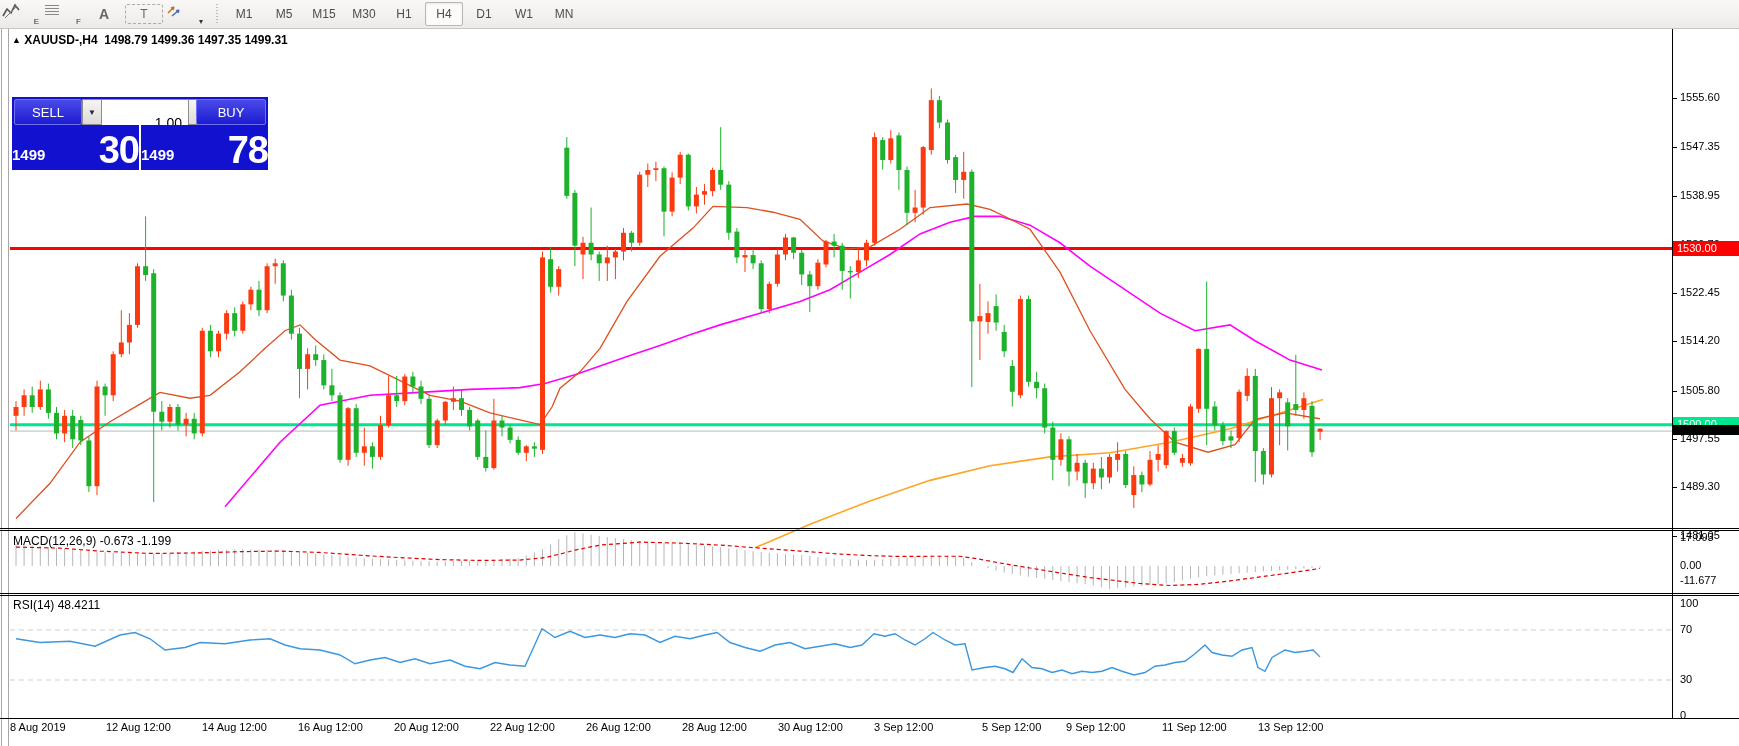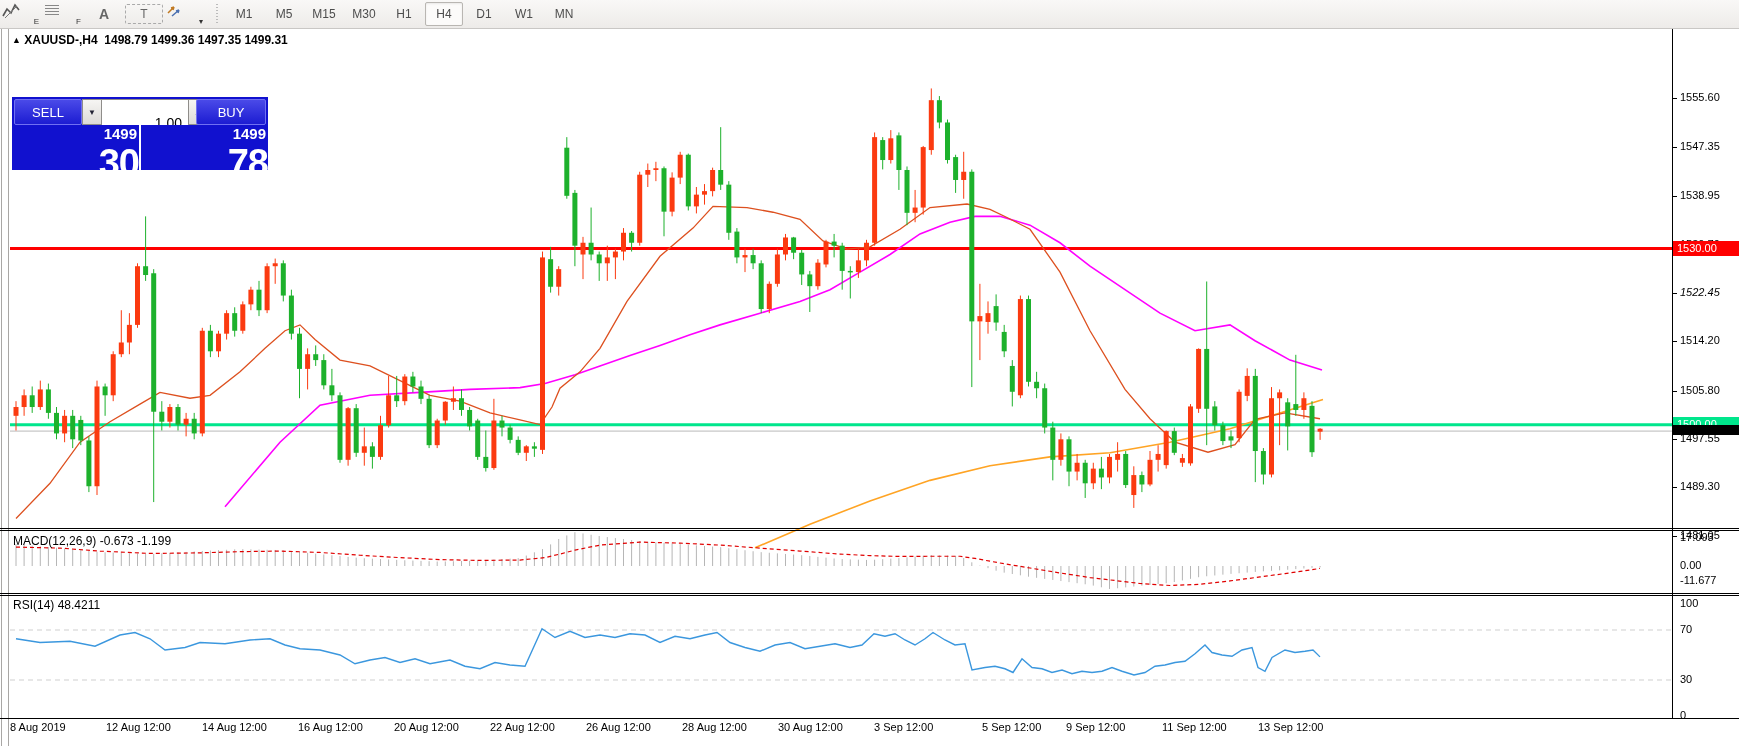--- a/index.html
+++ b/index.html
@@ -31,21 +31,21 @@
     border:1px solid #7070f2;border-radius:2px;color:#fff;font-size:13px;
     display:flex;align-items:center;justify-content:center;cursor:pointer;}
   #sellbtn{left:2px;width:66px;}
   #buybtn{right:2px;width:68px;}
   #stepper{position:absolute;left:70px;top:2px;width:126px;height:24px;display:flex;}
   .stepbtn{width:18px;height:24px;background:linear-gradient(#f6f5f3,#dddbd8);border:1px solid #8f8d8a;
     color:#223;font-size:8px;display:flex;align-items:center;justify-content:center;cursor:pointer;}
   #vol{flex:1;height:22px;border:1px solid #8f8d8a;border-left:none;border-right:none;background:#fff;
     font-size:14px;color:#000;text-align:right;padding:12px 6px;display:flex;align-items:center;justify-content:flex-end;}
   .bigprice{position:absolute;top:28px;height:42px;background:#1111cf;color:#fff;display:flex;
-    align-items:flex-end;justify-content:flex-start;padding-bottom:3px;flex-direction:column;}
+    align-items:flex-end;justify-content:space-between;padding-bottom:3px;}
   #sellprice{left:0px;width:127px;border-right:2px solid #fff;}
   #buyprice{left:129px;width:127px;}
   .bp-small{font-size:15px;margin:0 2px 4px 0;font-weight:600;}
   .bp-big{font-size:38px;line-height:34px;font-weight:600;letter-spacing:-1px;}
   
   #anno{position:absolute;left:1133px;top:84px;font-size:52px;line-height:56px;color:#ff1505;
     font-weight:bold;white-space:nowrap;z-index:30;font-family:"Liberation Sans",sans-serif;}
   
   .ptick{position:absolute;left:1680px;font-size:11px;color:#000;white-space:nowrap;}
   .ptickmark{position:absolute;left:1672px;width:5px;height:1px;background:#000;}
@@ -645,21 +645,21 @@
   <div id="paxis">
       <div class="ptickmark" style="top: 69.4206px;"></div>
       <div class="ptick" style="top: 62.4207px;">1555.60</div>
       <div class="ptickmark" style="top: 117.823px;"></div>
       <div class="ptick" style="top: 110.823px;">1547.35</div>
       <div class="ptickmark" style="top: 167.106px;"></div>
       <div class="ptick" style="top: 160.106px;">1538.95</div>
       <div class="ptickmark" style="top: 215.509px;"></div>
       <div class="ptick" style="top: 208.509px;">1530.70</div>
       <div class="ptickmark" style="top: 263.912px;"></div>
-      <div class="ptick" style="top: 256.912px; font-style: italic;">1522.45</div>
+      <div class="ptick" style="top: 256.912px;">1522.45</div>
       <div class="ptickmark" style="top: 312.314px;"></div>
       <div class="ptick" style="top: 305.314px;">1514.20</div>
       <div class="ptickmark" style="top: 361.597px;"></div>
       <div class="ptick" style="top: 354.597px;">1505.80</div>
       <div class="ptickmark" style="top: 410px;"></div>
       <div class="ptick" style="top: 403px;">1497.55</div>
       <div class="ptickmark" style="top: 458.403px;"></div>
       <div class="ptick" style="top: 451.403px;">1489.30</div>
       <div class="ptickmark" style="top: 506.805px;"></div>
       <div class="ptick" style="top: 499.805px;">1481.05</div>

